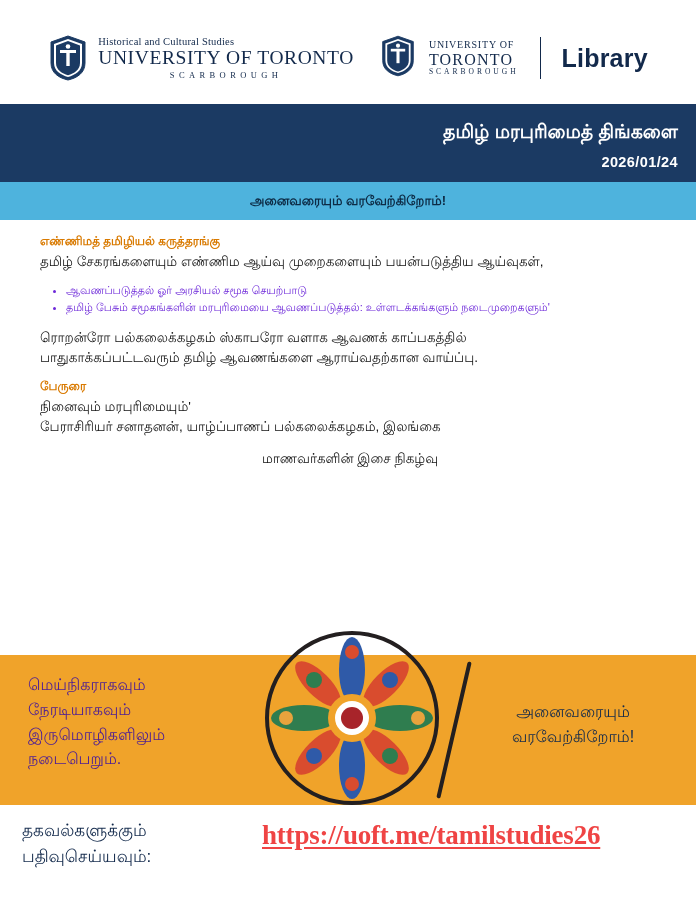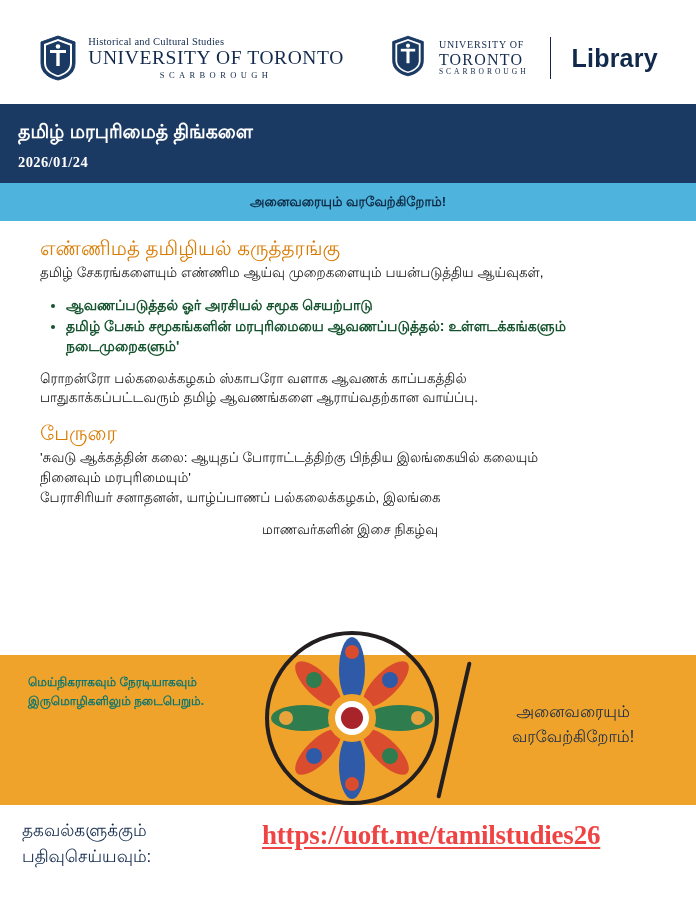--- a/index.html
+++ b/index.html
@@ -14,21 +14,21 @@
     width: 696px; height: 901px;
     background: #ffffff;
   }
 
   
   .header {
     height: 104px;
     display: flex;
     align-items: center;
     justify-content: center;
-    gap: 16px;
+    gap: 6px;
     padding-top: 12px;
   }
   .logo-block {
     display: flex;
     align-items: center;
     gap: 10px;
   }
   .crest {
     width: 40px; height: 46px;
     position: relative;
@@ -86,74 +86,72 @@
     font-weight: bold;
     font-size: 25px;
     color: #12294b;
     letter-spacing: .2px;
   }
 
   
   .title-band {
     background: #1b3a63;
     color: #ffffff;
-    text-align: left;
+    text-align: right;
     padding: 14px 18px 12px 18px;
   }
   .title-band .t1,
   .title-band .t2 {
     font-size: 19px;
     line-height: 1.45;
     font-weight: 600;
   }
   .title-band .date {
     margin-top: 8px;
     font-size: 14.5px;
     font-weight: bold;
     letter-spacing: .4px;
-    font-family: Liberation Serif, serif;
   }
 
   
   .sub-band {
     background: #4eb3dd;
     color: #0d2b45;
     text-align: center;
     padding: 9px 20px 10px 20px;
     font-size: 13px;
     line-height: 1.5;
     font-weight: 600;
   }
 
   
   .body {
     padding: 14px 36px 0 40px;
   }
   .sec { margin-bottom: 12px; }
   .sec h2 {
     color: #d97a00;
-    font-size: 20px;
-    font-weight: 400;
+    font-size: 12px;
+    font-weight: 700;
     line-height: 1.3;
     margin-bottom: 2px;
   }
   .sec p {
     font-size: 13.5px;
     line-height: 1.45;
     color: #101010;
   }
   .sec ul {
     margin: 2px 0 0 26px;
   }
   .sec li {
-    font-size: 14px;
+    font-size: 11px;
     line-height: 1.45;
-    color: #14532d;
+    color: #6d28d9;
     margin-bottom: 1px;
-    font-weight: bold;
   }
   .sec .small-note {
     font-size: 13.5px;
     line-height: 1.5;
     color: #101010;
   }
   .music-line {
     font-size: 13.5px;
     color: #101010;
     margin-top: 14px;
@@ -165,24 +163,24 @@
     position: absolute;
     left: 0; right: 0;
     top: 655px;
     height: 150px;
     background: #f0a32a;
   }
   .footer-left {
     position: absolute;
     left: 28px; top: 673px;
     width: 200px;
-    color: #0f766e;
-    font-size: 12px;
+    color: #4c1d95;
+    font-size: 16px;
     line-height: 1.55;
-    font-weight: 700;
+    font-weight: 400;
   }
   .footer-right {
     position: absolute;
     right: 28px; top: 700px;
     width: 190px;
     text-align: center;
     color: #12294b;
     font-size: 16px;
     line-height: 1.55;
     font-weight: 500;
@@ -300,21 +298,20 @@
       </ul>
     </div>
 
     <div class="sec">
       <p>ரொறன்ரோ பல்கலைக்கழகம் ஸ்காபரோ வளாக ஆவணக் காப்பகத்தில்</p>
       <p>பாதுகாக்கப்பட்டவரும் தமிழ் ஆவணங்களை ஆராய்வதற்கான வாய்ப்பு.</p>
     </div>
 
     <div class="sec">
       <h2>பேருரை</h2>
-      <p class="small-note">'சுவடு ஆக்கத்தின் கலை: ஆயுதப் போராட்டத்திற்கு பிந்திய இலங்கையில் கலையும்</p>
       <p class="small-note">நினைவும் மரபுரிமையும்'</p>
       <p class="small-note">பேராசிரியர் சனாதனன், யாழ்ப்பாணப் பல்கலைக்கழகம், இலங்கை</p>
     </div>
 
     <div class="music-line">மாணவர்களின் இசை நிகழ்வு</div>
   </div>
 
   <div class="footer-band"></div>
 
   <div class="footer-left">மெய்நிகராகவும் நேரடியாகவும் இருமொழிகளிலும் நடைபெறும்.</div>

